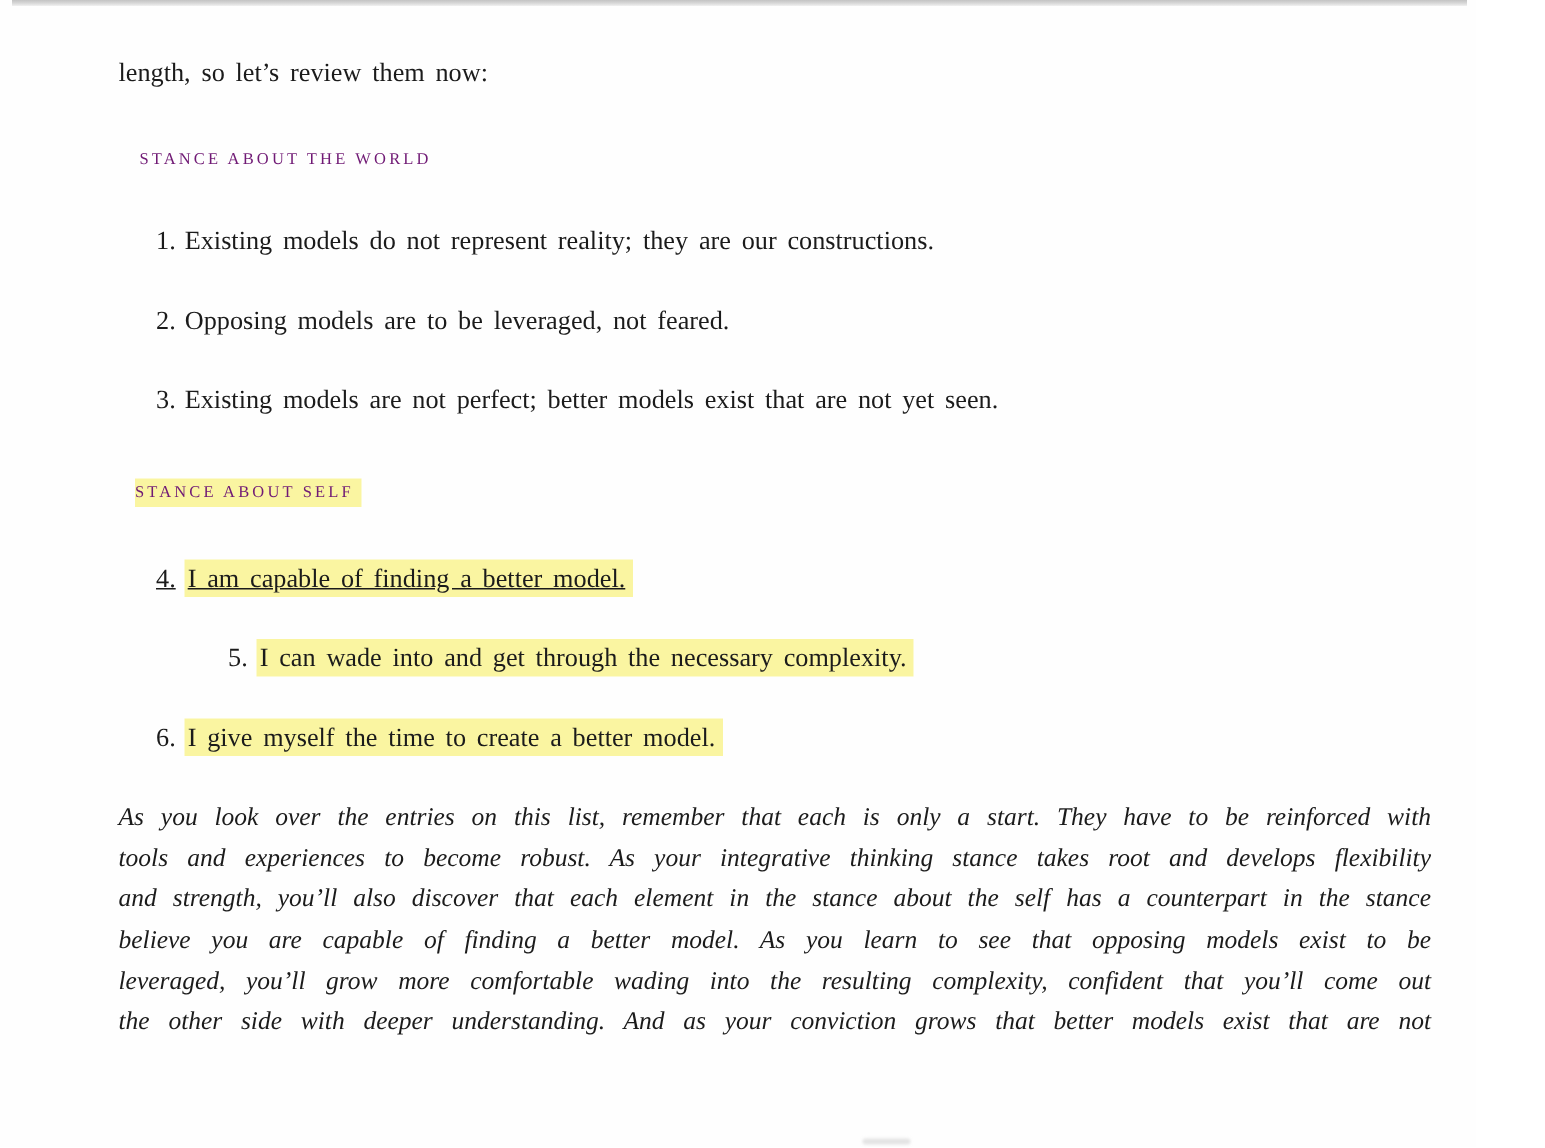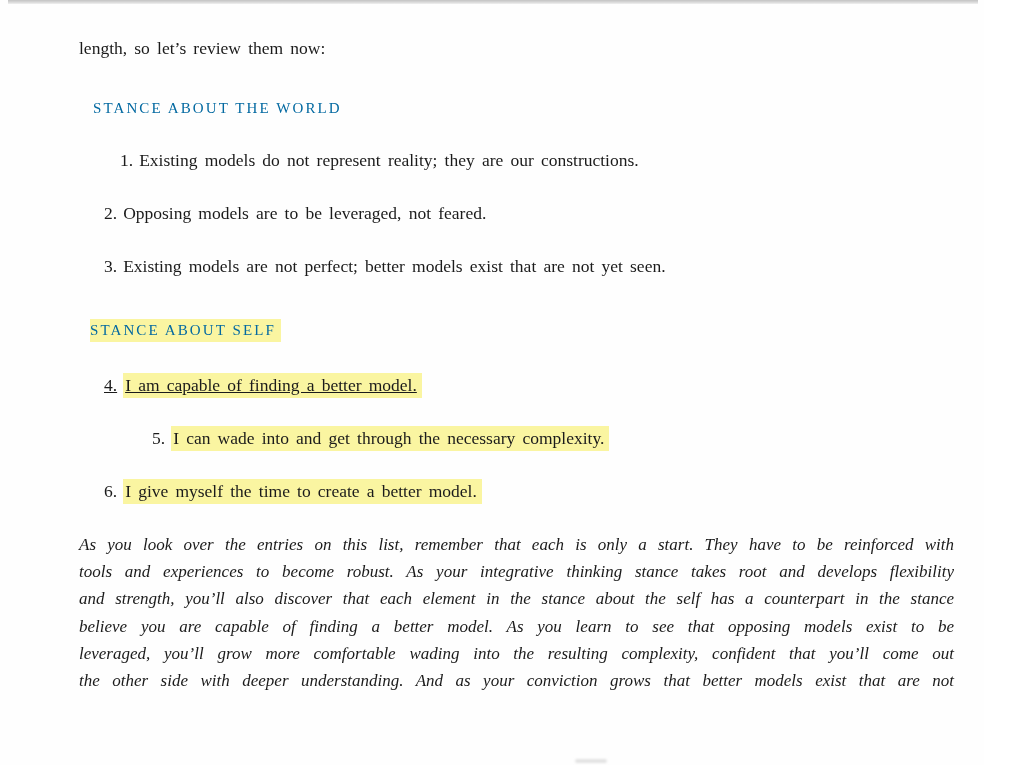--- a/index.html
+++ b/index.html
@@ -20,40 +20,40 @@
   .intro {
     position: absolute;
     left: 79px; top: 37px;
     font-size: 17.5px;
     line-height: 22px;
     word-spacing: 0.16em;
     white-space: nowrap;
   }
   .sec-heading {
     position: absolute;
-    font-size: 15px;
+    font-size: 11px;
     letter-spacing: 2.1px;
-    color: #0369a1;
+    color: #701a75;
     white-space: nowrap;
   }
   .h1 { left: 93px; top: 100px; }
   .h2 { left: 90px; top: 322px; }
   .hl { background: #faf5a1; }
   .h2 .hl { padding: 3px 5px 4px 0; }
   .li {
     position: absolute;
     left: 104px;
     font-size: 17.5px;
     line-height: 22px;
     word-spacing: 0.16em;
     white-space: nowrap;
   }
   .li .num { margin-right: 6px; }
   .li .hl { padding: 2px 5px 3px 2px; }
-  .li1 { top: 149px; margin-left: 16px; }
+  .li1 { top: 149px; }
   .li2 { top: 202px; }
   .li3 { top: 255px; }
   .li4 { top: 374px; text-decoration: underline; }
   .li5 { top: 427px; margin-left: 48px; }
   .li6 { top: 480px; }
   .para {
     position: absolute;
     left: 79px; top: 531px;
     width: 875px;
     font-size: 17px;

